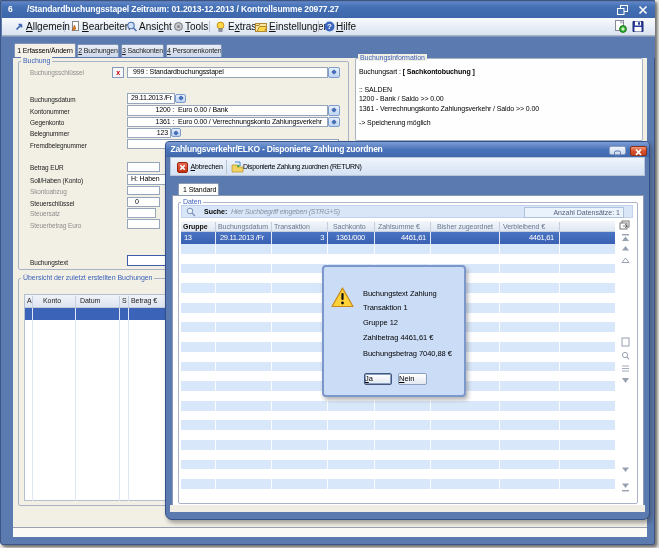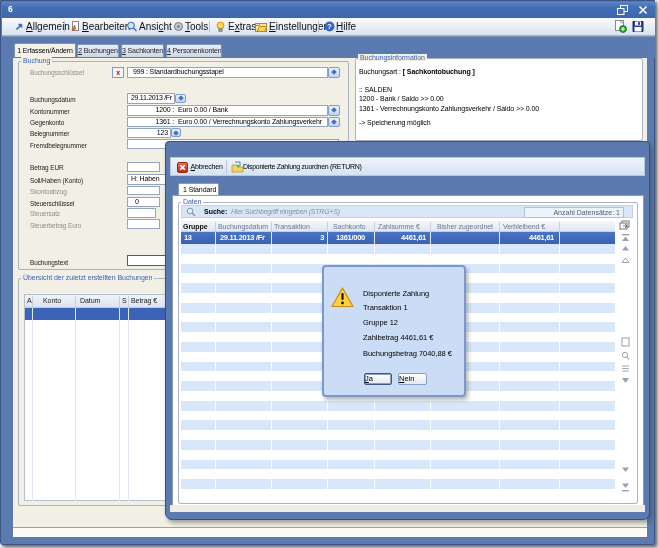--- a/index.html
+++ b/index.html
@@ -48,38 +48,39 @@
 
 #dlg { left:165px; top:141px; width:485px; height:379px; background:#5a7ab0; border:1px solid #32508a; border-radius:4px 4px 7px 7px; box-shadow:2px 3px 4px rgba(60,60,60,0.45); }
 #dlgtitle { left:0px; top:0px; width:483px; height:15px; border-radius:3px 3px 0 0;
   background:linear-gradient(#7e9dd4,#4a74ba 50%,#3f67ac);
   color:#fff; font-weight:bold; font-size:8.5px; letter-spacing:-0.25px; line-height:15px; white-space:nowrap; }
 #dlgtools { left:4px; top:15px; width:475px; height:19px; background:linear-gradient(#eef4fc,#d5e2f3); border:1px solid #b9c6da; }
 #dlgbody { left:6px; top:53px; width:472px; height:311px; background:#fff; border:1px solid #8d9bb0; }
 #dlgbeige { left:4px; top:363px; width:475px; height:7px; background:#f0eee4; }
 
 
-.selcell { position:absolute; top:0; color:#fff; font-weight:bold; font-size:7.5px; letter-spacing:-0.3px; line-height:12px; white-space:nowrap; }
+.selcell { position:absolute; top:0; color:#fff; font-weight:normal; font-size:7.5px; letter-spacing:-0.3px; line-height:12px; white-space:nowrap; }
 .vline { position:absolute; width:1px; background:rgba(255,255,255,0.85); }
 
 
 #pop { left:322px; top:265px; width:144px; height:132px; background:#cbdcf6; border:2px solid #7c97cb; border-radius:4px; box-shadow:2px 3px 4px rgba(70,70,70,0.4); }
 #poptitle { left:-1px; top:-1px; width:142px; height:12px; border-radius:2px 2px 0 0;
   background:linear-gradient(#8fadde,#5f87cd 60%,#567fc6);
   color:#fff; font-weight:bold; font-size:8.5px; letter-spacing:-0.3px; line-height:12.5px; text-indent:8px; white-space:nowrap; }
 .popline { position:absolute; left:39px; font-size:7.5px; letter-spacing:-0.05px; color:#000; white-space:nowrap; }
 .popbtn { position:absolute; top:105.5px; height:12px; background:linear-gradient(#ffffff,#e3e8f2); border:1px solid #8ba0c0; border-radius:2px; font-size:7.5px; text-align:left; line-height:10px; }
 </style>
 </head>
 <body>
 
 <div id="win" class="abs">
 
   <div id="titlebar" class="abs">
     <span class="abs" style="left:6px;">6</span>
+    <span class="abs" style="left:25px;">/Standardbuchungsstapel Zeitraum: 01.2013-12.2013 / Kontrollsumme 20977.27</span>
     <span class="abs" style="left:615px; top:3px;">
       <svg width="11" height="10" viewBox="0 0 11 10">
           <rect x="3.5" y="0.5" width="7" height="6" fill="none" stroke="#fff"></rect>
           <rect x="0.5" y="3.5" width="6.5" height="6" fill="#4470b4" stroke="#fff"></rect>
         </svg>
     </span>
     <span class="abs" style="left:636px; top:2.5px;">
       <svg width="10" height="10" viewBox="0 0 10 10">
           <path d="M1.5 1.5 L8.5 8.5 M8.5 1.5 L1.5 8.5" stroke="#fff" stroke-width="1.6"></path>
         </svg>
@@ -228,20 +229,33 @@
   <div class="fs" style="left:354px; top:57px; width:288px; height:83px; background:#fefefe;"></div>
   <div class="fslabel" style="left:357px; top:53px;">Buchungsinformation</div>
   <div class="abs" style="left:358px; top:66.5px; letter-spacing:-0.1px;">Buchungsart : <b>[ Sachkontobuchung ]</b></div>
   <div class="abs" style="left:358px; top:85px; letter-spacing:-0.1px;">:: SALDEN</div>
   <div class="abs" style="left:358px; top:94px; letter-spacing:-0.1px;">1200 - Bank / Saldo &gt;&gt; 0.00</div>
   <div class="abs" style="left:358px; top:103.5px; letter-spacing:-0.1px;">1361 - Verrechnungskonto Zahlungsverkehr / Saldo &gt;&gt; 0.00</div>
   <div class="abs" style="left:358px; top:118px; letter-spacing:-0.1px;">-&gt; Speicherung möglich</div>
 </div>
 
 <div id="dlg" class="abs">
+  <div id="dlgtitle" class="abs">
+    <span style="position:absolute;left:4.5px;">Zahlungsverkehr/ELKO - Disponierte Zahlung zuordnen</span>
+    <span class="abs" style="left:443px; top:4px; width:17px; height:9px; background:linear-gradient(#f2f6fc,#ccd9ee); border:1px solid #8aa0c4; border-radius:2px;">
+      <svg width="15" height="7" viewBox="0 0 15 7">
+          <rect x="4.5" y="1" width="6" height="5" fill="none" stroke="#5a7ab0" rx="1.5"></rect>
+        </svg>
+    </span>
+    <span class="abs" style="left:464px; top:3.5px; width:17px; height:10.5px; background:linear-gradient(#f09a7e,#d94f2b 50%,#c84423); border:1px solid #8d2f12; border-radius:2px;">
+      <svg width="15" height="8.5" viewBox="0 0 15 8.5">
+          <path d="M5 1.5 L10 7 M10 1.5 L5 7" stroke="#fff" stroke-width="1.8"></path>
+        </svg>
+    </span>
+  </div>
   <div id="dlgtools" class="abs">
     <span class="abs" style="left:6px; top:4px; width:11px; height:11px; background:linear-gradient(#e96a52,#c22f10); border:1px solid #9c270c; border-radius:2px;">
       <svg width="9" height="9" viewBox="0 0 10 10">
           <path d="M2.5 2.5 L7.5 7.5 M7.5 2.5 L2.5 7.5" stroke="#fff" stroke-width="1.9"></path>
         </svg>
     </span>
     <span class="abs" style="left:19.5px; top:5px; font-size:7px; letter-spacing:-0.2px;"><u>A</u>bbrechen</span>
     <span class="abs" style="left:55px; top:2px; width:1px; height:14px; background:#b9c4d6;"></span>
     <span class="abs" style="left:60px; top:3px; width:13px; height:12px;">
       <svg width="13" height="12" viewBox="0 0 13 12">
@@ -345,20 +359,20 @@
 
 <div id="pop" class="abs">
 
   <span class="abs" style="left:7px; top:20px;">
     <svg width="23" height="21" viewBox="0 0 23 21">
       <path d="M11.5 1 L22 19.5 L1 19.5 Z" fill="#ffd23a" stroke="#c8881a" stroke-width="1.2" stroke-linejoin="round"></path>
       <rect x="10.4" y="6" width="2.2" height="7" rx="1" fill="#111"></rect>
       <circle cx="11.5" cy="16" r="1.4" fill="#111"></circle>
     </svg>
   </span>
-  <div class="popline" style="top:21.5px;">Disponierte Zahlung</div>
+  <div class="popline" style="top:21.5px;">Buchungstext Zahlung</div>
   <div class="popline" style="top:35.5px;">Transaktion 1</div>
   <div class="popline" style="top:50.5px;">Gruppe 12</div>
   <div class="popline" style="top:66px;">Zahlbetrag 4461,61 €</div>
   <div class="popline" style="top:81.5px;">Buchungsbetrag 7040,88 €</div>
   <div class="popbtn" style="left:40px; width:28px; border:1px solid #44587e; box-shadow:0 0 0 1px #8ba0c0 inset;"><u>J</u>a</div>
   <div class="popbtn" style="left:74px; width:29px;"><u>N</u>ein</div>
 </div>
 
 </body></html>

